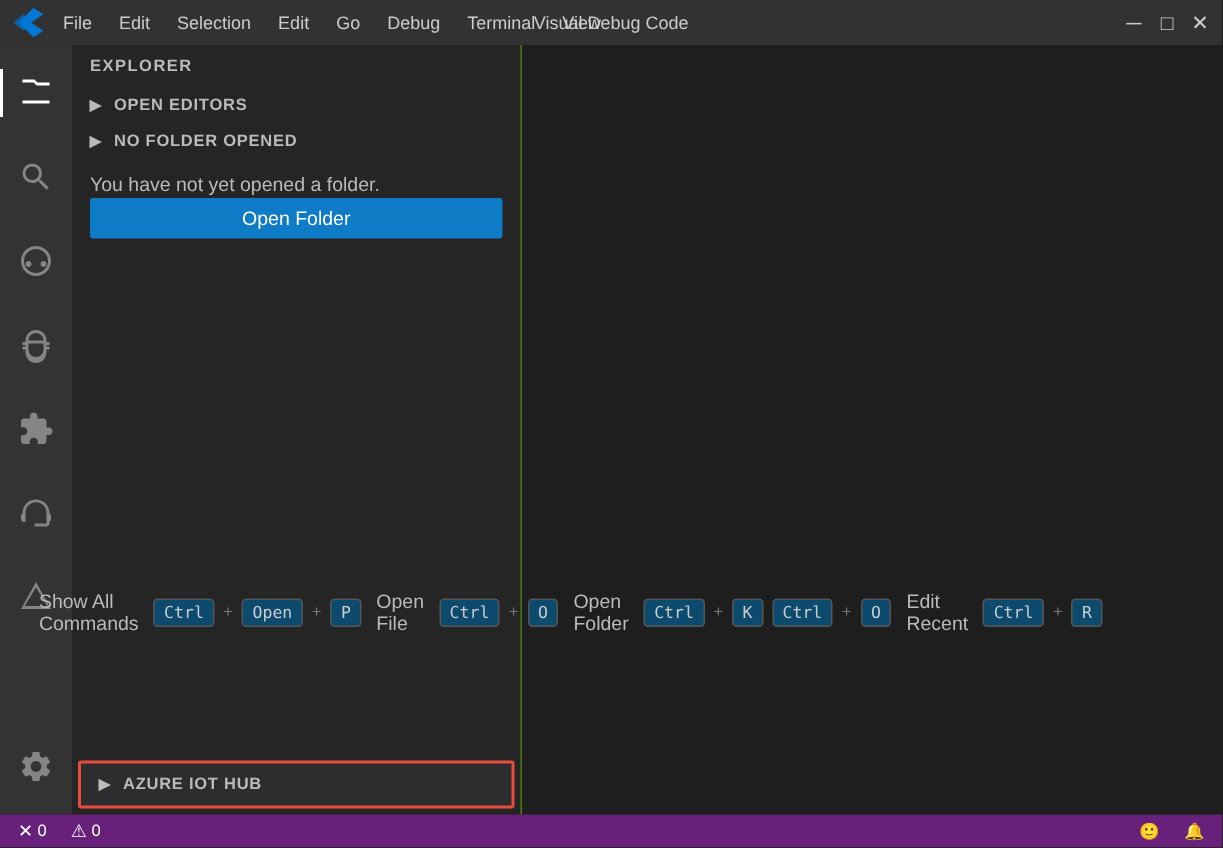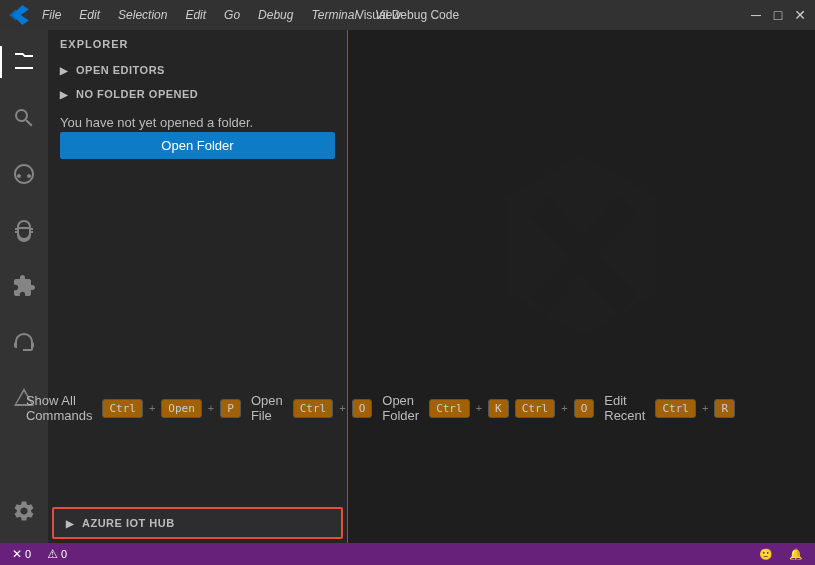--- a/index.html
+++ b/index.html
@@ -32,21 +32,20 @@
     }
     .titlebar-logo {
       width: 22px;
       height: 22px;
       margin-right: 4px;
     }
     .titlebar-menu {
       display: flex;
       align-items: center;
       gap: 2px;
-      font-style: italic;
     }
     .titlebar-menu-item {
       padding: 4px 8px;
       color: #cccccc;
       cursor: pointer;
       border-radius: 3px;
       font-size: 12px;
     }
     .titlebar-title {
       position: absolute;
@@ -243,21 +242,21 @@
       align-items: center;
       justify-content: flex-end;
       gap: 6px;
     }
     .shortcut-label {
       color: #bbbbbb;
       font-size: 13px;
       margin-right: 4px;
     }
     .kbd {
-      background: #a16207;
+      background: #0c4a6e;
       color: #cccccc;
       border: 1px solid #555;
       border-radius: 3px;
       padding: 2px 6px;
       font-size: 11px;
       font-family: monospace;
     }
     .kbd-plus {
       color: #777;
       font-size: 11px;

